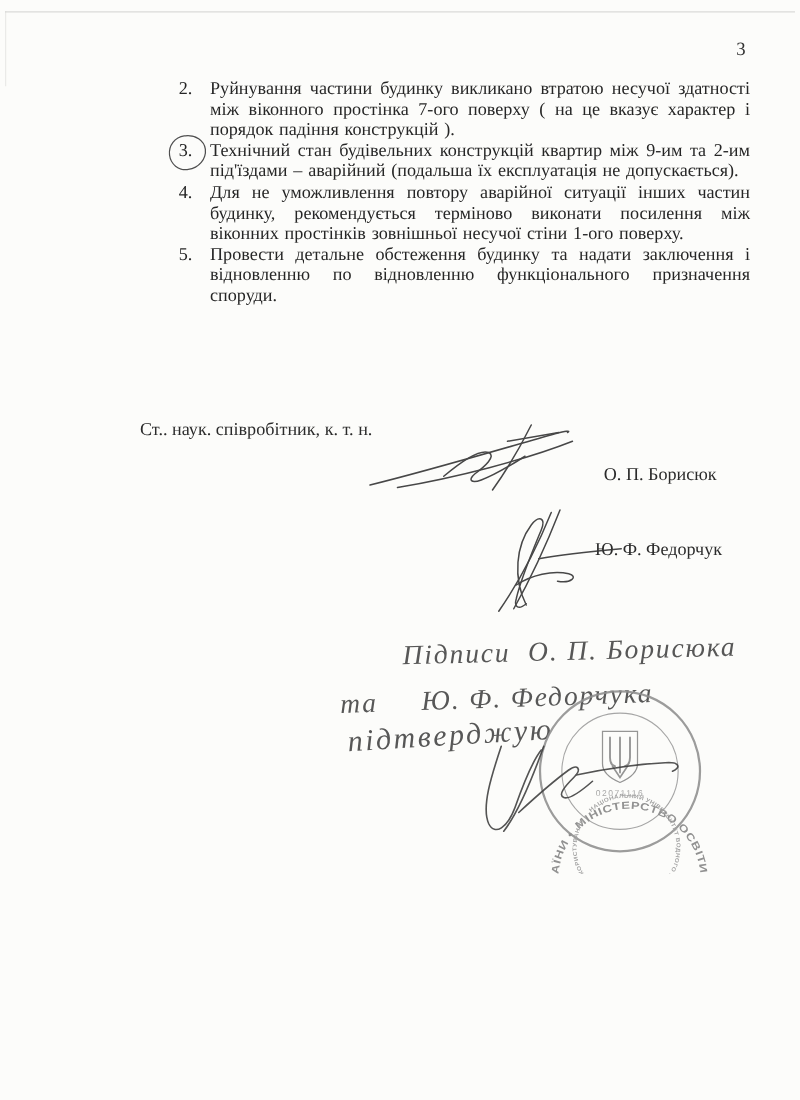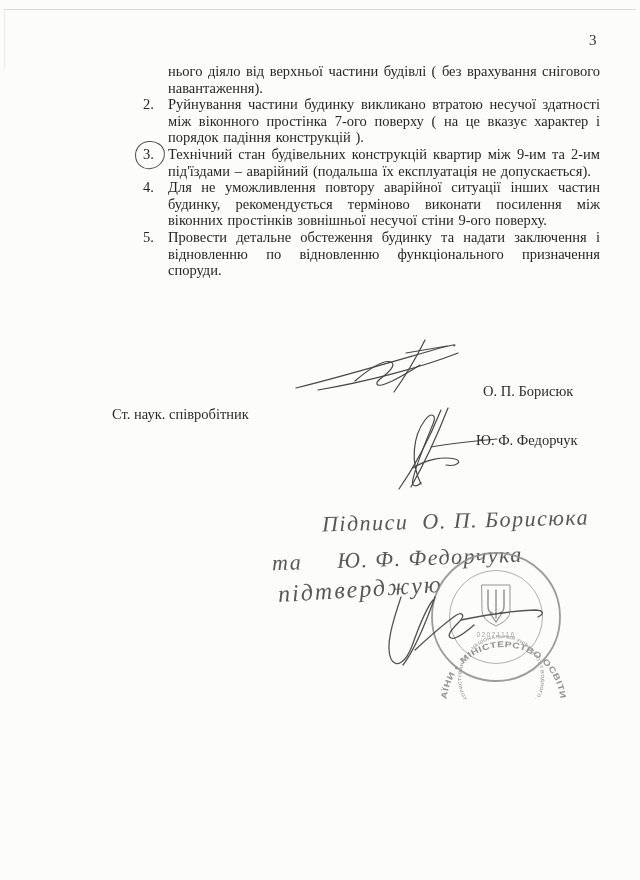--- a/index.html
+++ b/index.html
@@ -21,21 +21,21 @@
     position:absolute;left:-8px;top:-5px;width:28px;height:26px;
     border:1.4px solid #4f4f4f;
     border-radius:48% 52% 55% 45% / 52% 48% 55% 50%;
     transform:rotate(-7deg);
     pointer-events:none;
   }
   .role{position:absolute;font-size:14.5px;color:#2b2b2b;}
   .role-1{left:112px;top:336px;}
   .role-2{left:112px;top:406px;}
   .sig-name{position:absolute;font-size:14.5px;color:#2b2b2b;}
-  .name-1{left:483px;top:383px;}
+  .name-1{left:483px;top:372px;}
   .name-2{left:476px;top:432px;}
   .hw{
     position:absolute;font-style:italic;color:#4a4a4a;
     font-family:"Liberation Serif", serif;white-space:pre;opacity:.92;
   }
   .hw-1{left:322px;top:508px;font-size:22px;letter-spacing:1.5px;transform:rotate(-1.5deg);}
   .hw-2{left:272px;top:546px;font-size:22px;letter-spacing:1.5px;transform:rotate(-2deg);}
   .hw-3{left:278px;top:576px;font-size:24px;letter-spacing:2px;transform:rotate(-3.5deg);}
   .stamp-svg{position:absolute;left:414px;top:535px;width:164px;height:164px;opacity:.88;}
   .sig-svg{position:absolute;left:0;top:0;width:640px;height:880px;pointer-events:none;}
@@ -45,45 +45,41 @@
 
 <div class="page">
 
   <div class="scan-edge-top"></div>
   <div class="scan-edge-left"></div>
 
   <div class="page-number">3</div>
 
   <div class="list">
     <div class="li">
-      <span class="marker"></span>
-      <span class="text">нього діяло від верхньої частини будівлі ( без врахування снігового навантаження).</span>
-    </div>
-    <div class="li">
       <span class="marker">2.</span>
       <span class="text">Руйнування частини будинку викликано втратою несучої здатності між віконного простінка 7-ого поверху ( на це вказує характер і порядок падіння конструкцій ).</span>
     </div>
     <div class="li">
       <span class="ring"></span>
       <span class="marker">3.</span>
       <span class="text">Технічний стан будівельних конструкцій квартир між 9-им та 2-им під'їздами – аварійний (подальша їх експлуатація не допускається).</span>
     </div>
     <div class="li">
       <span class="marker">4.</span>
-      <span class="text">Для не уможливлення повтору аварійної ситуації інших частин будинку, рекомендується терміново виконати посилення між віконних простінків зовнішньої несучої стіни 9-ого поверху.</span>
+      <span class="text">Для не уможливлення повтору аварійної ситуації інших частин будинку, рекомендується терміново виконати посилення між віконних простінків зовнішньої несучої стіни 1-ого поверху.</span>
     </div>
     <div class="li">
       <span class="marker">5.</span>
       <span class="text">Провести детальне обстеження будинку та надати заключення і відновленню по відновленню функціонального призначення споруди.</span>
     </div>
   </div>
 
+  <div class="role role-1">Ст.. наук. співробітник, к. т. н.</div>
   <div class="sig-name name-1">О. П. Борисюк</div>
 
-  <div class="role role-2">Ст. наук. співробітник</div>
   <div class="sig-name name-2">Ю. Ф. Федорчук</div>
 
   <div class="hw hw-1">Підписи  О. П. Борисюка</div>
   <div class="hw hw-2">та     Ю. Ф. Федорчука</div>
   <div class="hw hw-3">підтверджую</div>
 
   <svg class="stamp-svg" viewBox="0 0 164 164">
     <defs>
       <path id="outerTextPath" d="M 49.3,128.7 A 57,57 0 1,1 49.2,128.8" fill="none"></path>
       <path id="innerTextPath" d="M 59.0,114.8 A 40,40 0 1,1 58.9,114.9" fill="none"></path>

